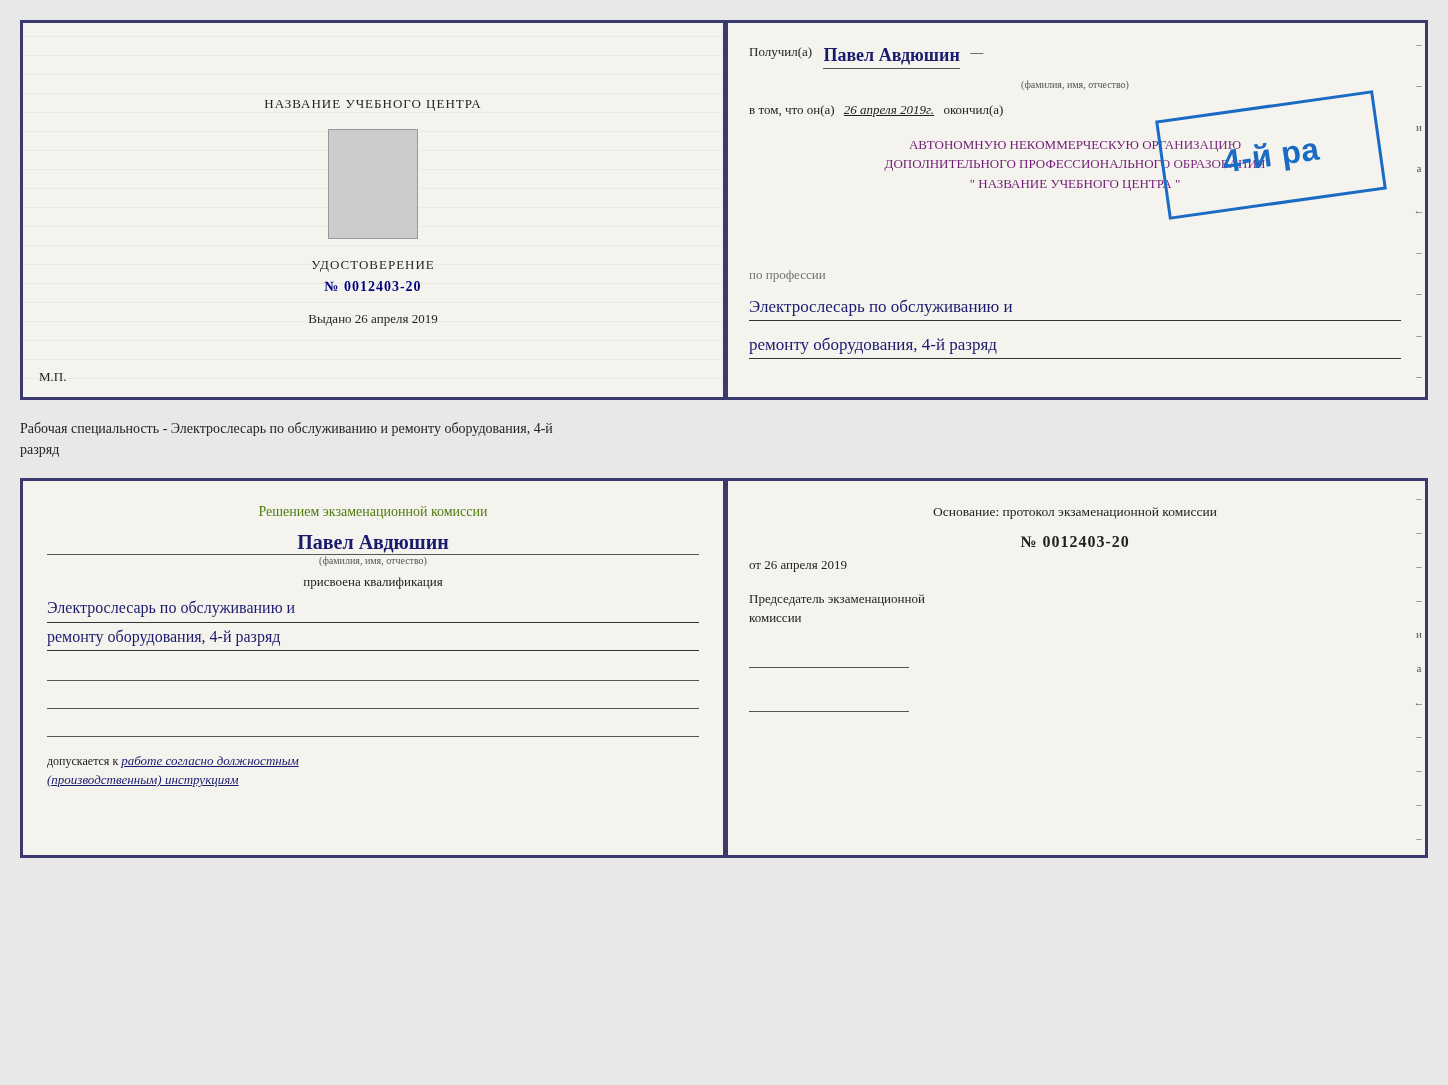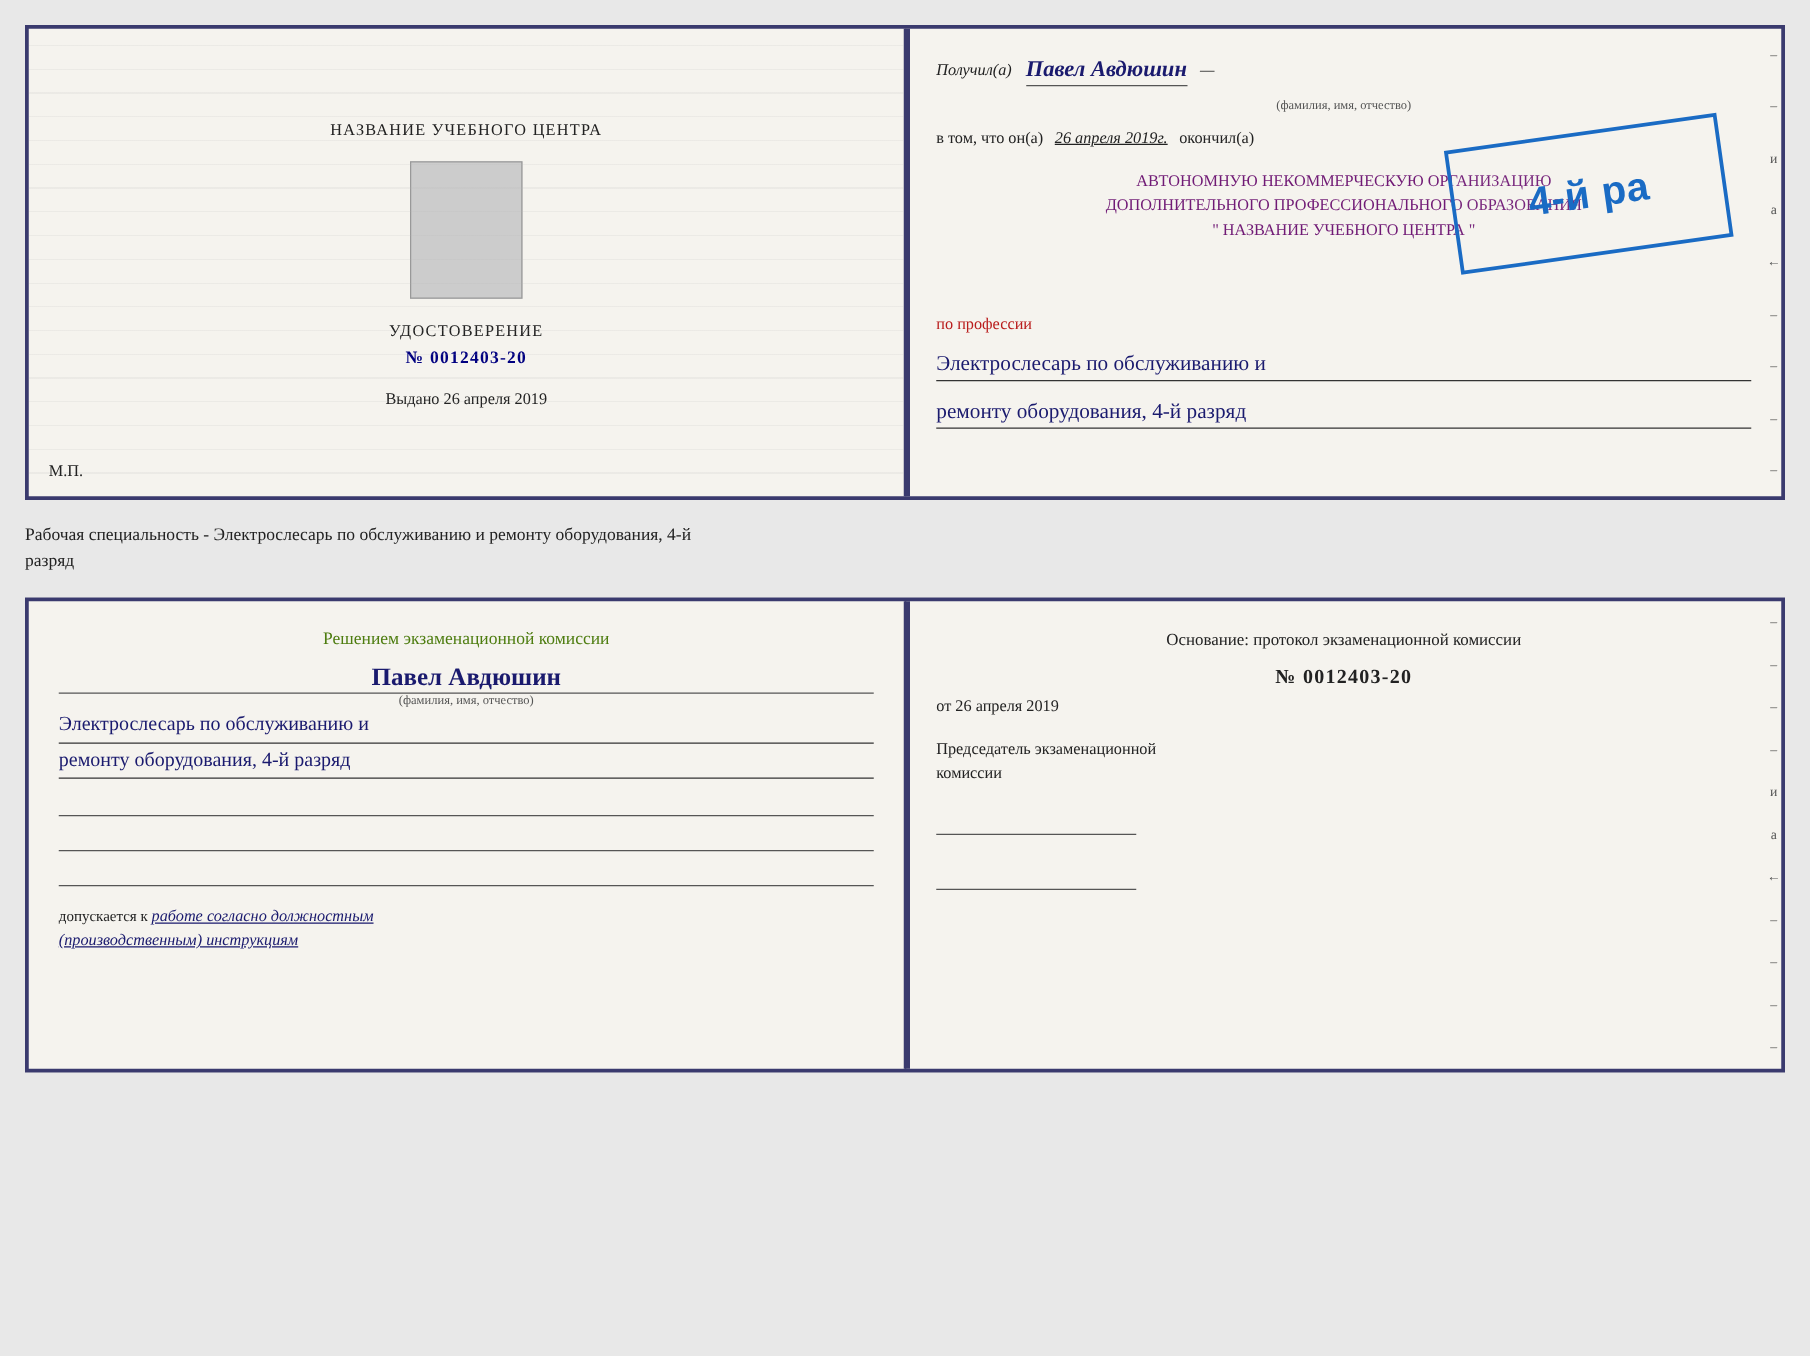--- a/index.html
+++ b/index.html
@@ -129,24 +129,23 @@
       display: flex;
       flex-direction: column;
       gap: 10px;
       position: relative;
     }
 
     .recipient-line {
       font-size: 13px;
       color: #222;
       display: flex;
-      align-items: center;
+      align-items: flex-start;
       gap: 4px;
       line-height: 1.4;
-      font-style: italic;
     }
 
     .handwritten {
       font-family: 'Segoe Script', 'Comic Sans MS', cursive;
       color: #1a1a6e;
       font-size: 18px;
       font-weight: bold;
     }
 
     .underline-field {
@@ -208,22 +207,22 @@
     .org-text {
       font-size: 13px;
       color: #701a75;
       line-height: 1.5;
       text-align: center;
       font-family: Liberation Serif, serif;
     }
 
     .profession-label {
       font-size: 13px;
-      color: #b91c1c;
-      margin-top: 2px;
+      color: #737373;
+      margin-top: 18px;
     }
 
     .profession-handwritten {
       font-family: 'Segoe Script', 'Comic Sans MS', cursive;
       color: #1a1a6e;
       font-size: 17px;
       line-height: 1.6;
     }
 
     .underline-text {
@@ -486,20 +485,21 @@
 
     <div class="bottom-left">
 
       <div class="section-title">Решением экзаменационной комиссии</div>
 
       <div style="text-align:center; margin-top:6px;">
         <span class="person-handwritten">Павел Авдюшин</span>
         <div class="fio-label">(фамилия, имя, отчество)</div>
       </div>
 
+      <div class="qualification-label">присвоена квалификация</div>
       <div class="qualification-handwritten underline-text">Электрослесарь по обслуживанию и</div>
       <div class="qualification-handwritten underline-text">ремонту оборудования, 4-й разряд</div>
 
       <div class="signature-lines">
         <div class="sig-line"></div>
         <div class="sig-line"></div>
         <div class="sig-line"></div>
       </div>
 
       <div class="допускается-block">

